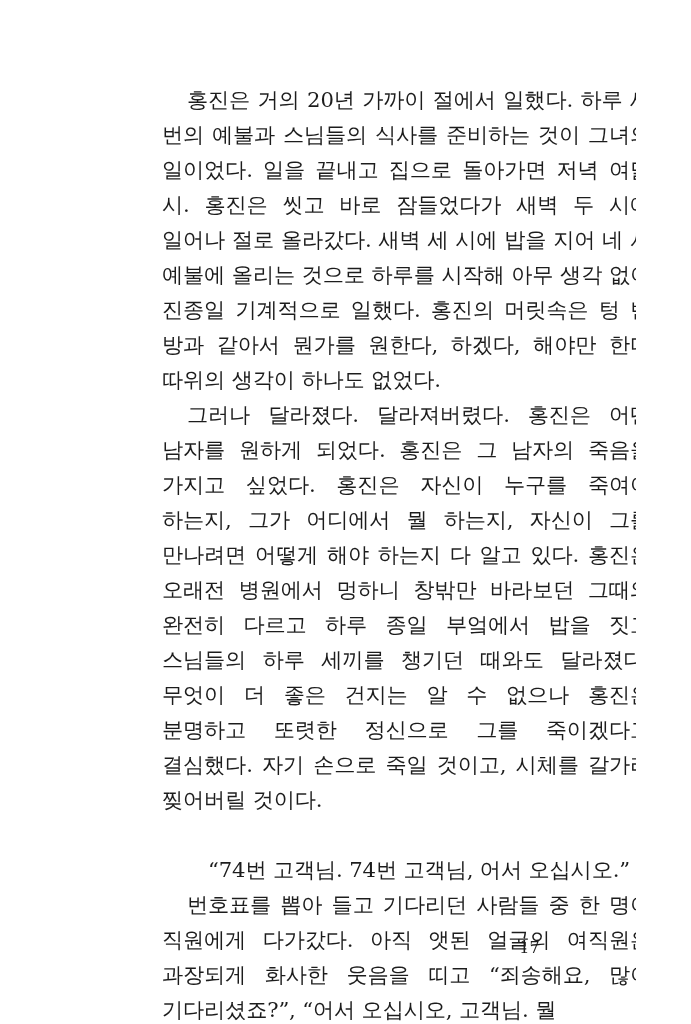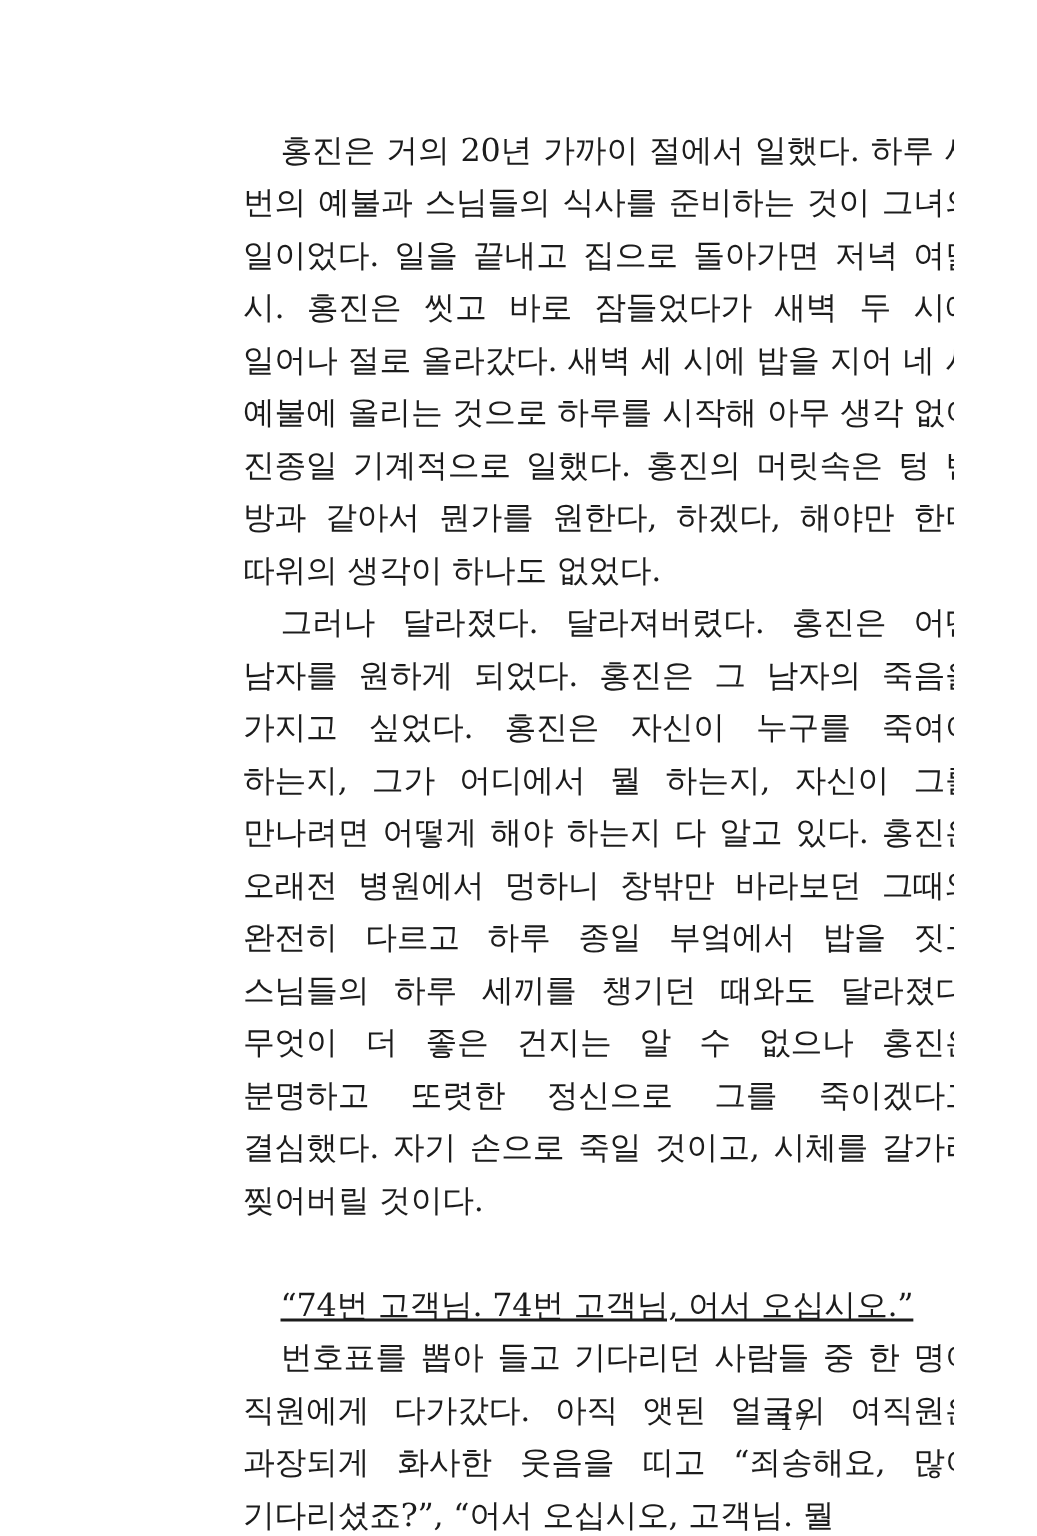--- a/index.html
+++ b/index.html
@@ -45,22 +45,21 @@
   }
 
   
   .blank-line {
     height: 35px;
     line-height: 35px;
     font-size: 21.2px;
   }
 
   .dialogue {
-    text-align: left;
-    text-decoration: underline;
+    text-align: center;
   }
 
   .page-number {
     position: absolute;
     right: 96px;
     top: 936px;
     font-family: "DejaVu Serif", "Liberation Serif", serif;
     font-size: 16px;
     line-height: 24px;
     color: #1c1c1c;

